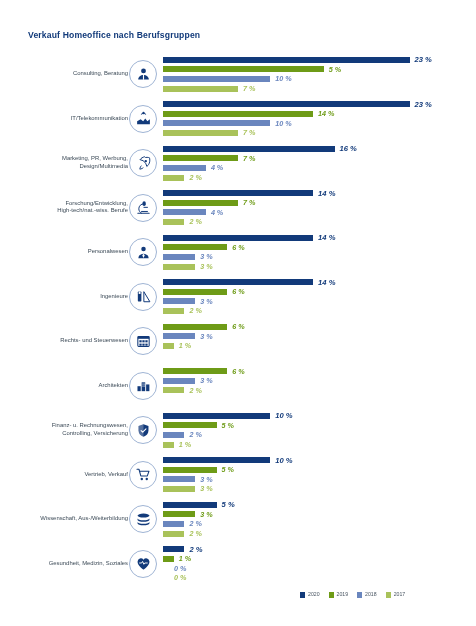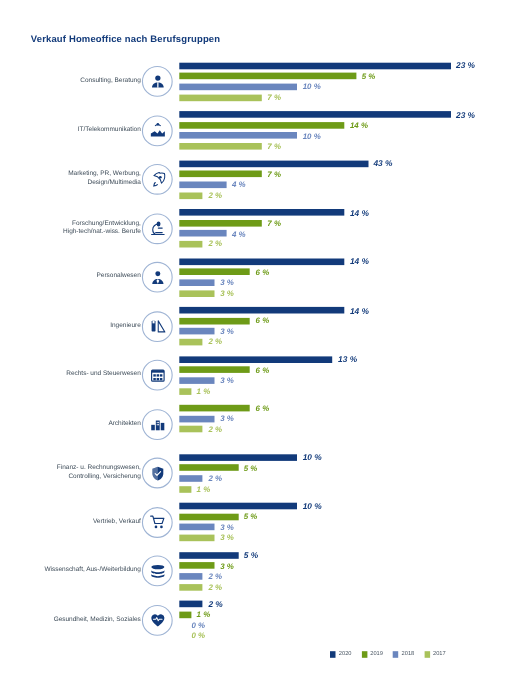--- a/index.html
+++ b/index.html
@@ -192,21 +192,21 @@
         <div class="group-icon">
           <svg viewBox="0 0 24 24">
             <path d="M14.8 3.5c3.4-.6 5.6.4 5.6.4s.9 2.3.3 5.7c-.5 2.8-2 4.9-4 6.6l-1.5-4.4-3.8-3.8-4.4-1.5c1.7-2 3.9-3.4 6.6-4z" fill="none" stroke="#123A7A" stroke-width="1.4" stroke-linejoin="round"></path>
             <circle cx="15.2" cy="8.6" r="1.7" fill="#123A7A"></circle>
             <path d="M8.6 15.4c-1.4 1.4-1.8 4.6-1.8 4.6s3.2-.4 4.6-1.8" stroke="#123A7A" stroke-width="1.4" fill="none" stroke-linecap="round"></path>
           </svg>
         </div>
         <div class="bars">
           <div class="bar-row s0">
             <div class="bar" style="width: 171.52px; background: rgb(18, 58, 122);"></div>
-            <span class="bar-value" style="color: rgb(18, 58, 122);">43 %</span>
+            <span class="bar-value" style="color: rgb(18, 58, 122);">16 %</span>
           </div>
           <div class="bar-row s1">
             <div class="bar" style="width: 75.04px; background: rgb(110, 155, 23);"></div>
             <span class="bar-value" style="color: rgb(110, 155, 23);">7 %</span>
           </div>
           <div class="bar-row s2">
             <div class="bar" style="width: 42.88px; background: rgb(106, 134, 190);"></div>
             <span class="bar-value" style="color: rgb(106, 134, 190);">4 %</span>
           </div>
           <div class="bar-row s3">
@@ -310,24 +310,20 @@
             <rect x="4" y="5" width="16" height="3.2" fill="#123A7A"></rect>
             <rect x="6.2" y="10.2" width="3.2" height="3" fill="#123A7A"></rect>
             <rect x="10.4" y="10.2" width="3.2" height="3" fill="#123A7A"></rect>
             <rect x="14.6" y="10.2" width="3.2" height="3" fill="#123A7A"></rect>
             <rect x="6.2" y="15" width="3.2" height="3" fill="#123A7A"></rect>
             <rect x="10.4" y="15" width="3.2" height="3" fill="#123A7A"></rect>
             <rect x="14.6" y="15" width="3.2" height="3" fill="#123A7A"></rect>
           </svg>
         </div>
         <div class="bars">
-          <div class="bar-row s0">
-            <div class="bar" style="width: 139.36px; background: rgb(18, 58, 122);"></div>
-            <span class="bar-value" style="color: rgb(18, 58, 122);">13 %</span>
-          </div>
           <div class="bar-row s1">
             <div class="bar" style="width: 64.32px; background: rgb(110, 155, 23);"></div>
             <span class="bar-value" style="color: rgb(110, 155, 23);">6 %</span>
           </div>
           <div class="bar-row s2">
             <div class="bar" style="width: 32.16px; background: rgb(106, 134, 190);"></div>
             <span class="bar-value" style="color: rgb(106, 134, 190);">3 %</span>
           </div>
           <div class="bar-row s3">
             <div class="bar" style="width: 10.72px; background: rgb(169, 194, 90);"></div>

